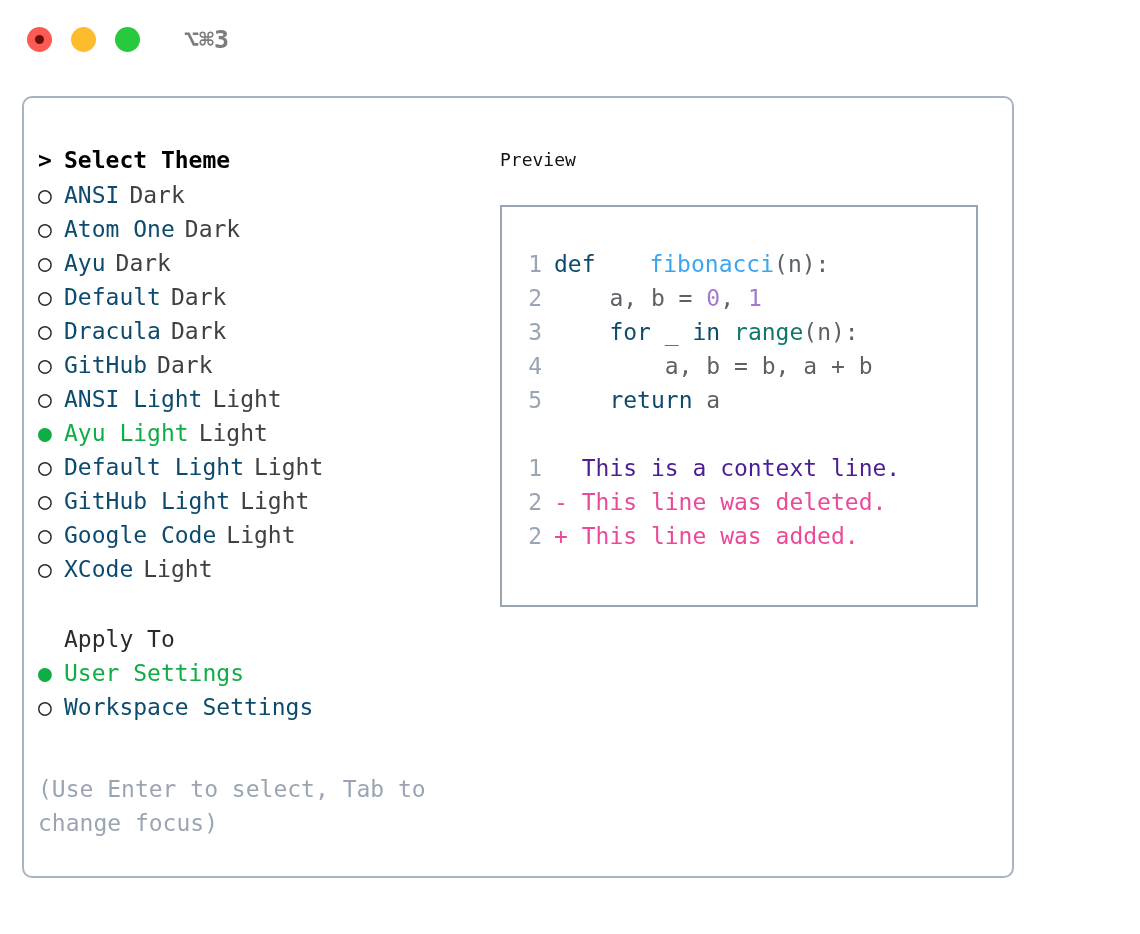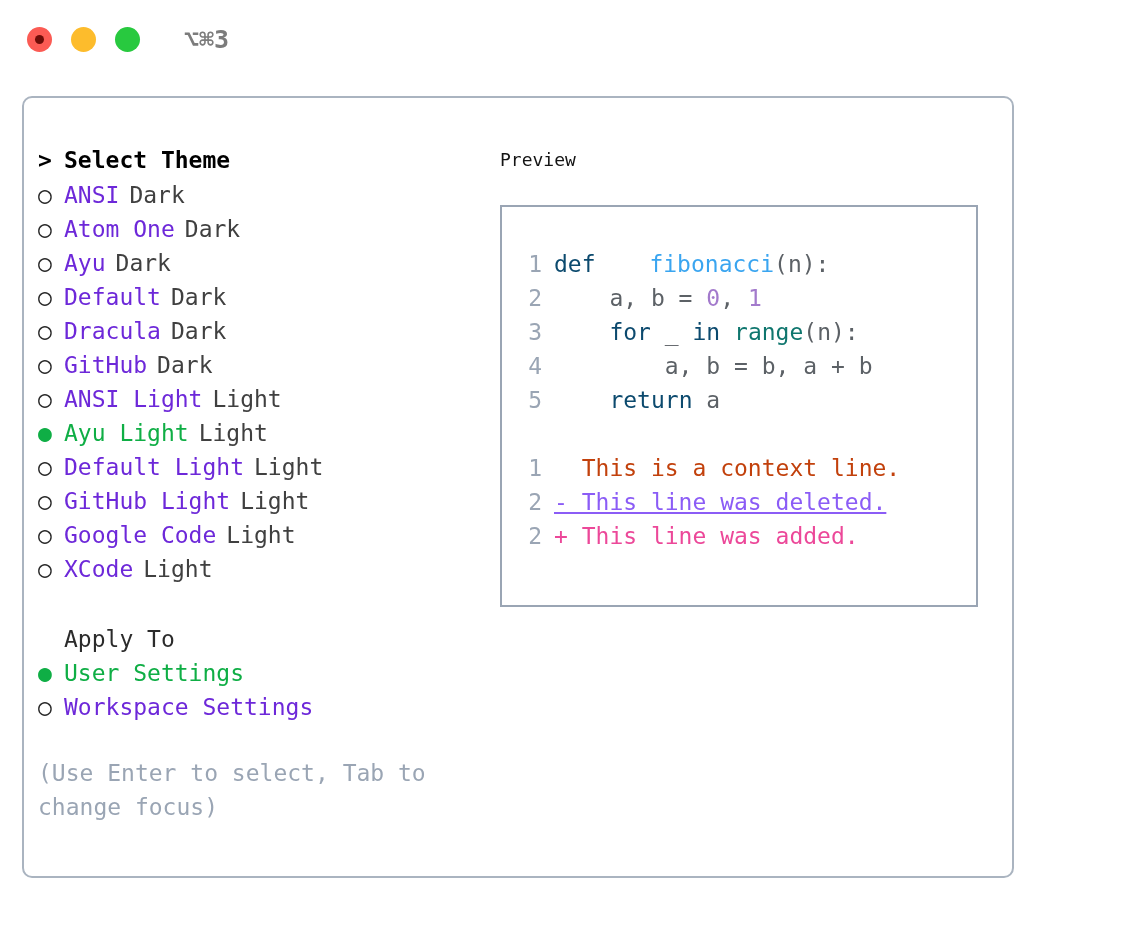--- a/index.html
+++ b/index.html
@@ -120,34 +120,34 @@
   .marker.blank     { color: transparent; }
 
   .row.header {
     font-weight: bold;
     color: #000000;
     height: 36px;
     line-height: 36px;
   }
   .row.header .marker { font-weight: bold; color: #000; }
 
-  .label { color: #6d28d9; }
+  .label { color: #0c4a6e; }
   .row.selected .label { color: #0fae45; }
   .tag {
     color: #404040;
     margin-left: 10px;
   }
 
   
   #apply-section { margin-top: 36px; }
   #apply-section .row.subheader { color: #2b2b2b; }
 
   
   #hint {
-    margin-top: 32px;
+    margin-top: 48px;
     width: 420px;
     color: #9aa5b4;
     font-size: 23px;
     line-height: 34px;
     white-space: pre-wrap;
     word-break: normal;
   }
 
   
   #right-col {
@@ -188,22 +188,22 @@
     color: #9aa5b4;
     margin-right: 12px;
   }
 
   
   .tok-kw   { color: #0c4a6e; }
   .tok-fn   { color: #3aa5f0; margin-left: 40px; }
   .tok-num  { color: #a37acc; }
   .tok-bi   { color: #0f766e; }
   .tok-pl   { color: #5c6166; }
-  .tok-ctx  { color: #c2410c; text-align: center; }
-  .tok-del  { color: #8b5cf6; text-decoration: underline; }
+  .tok-ctx  { color: #4c1d95; text-align: center; }
+  .tok-del  { color: #ec4899; }
   .tok-add  { color: #ec4899; }
   .spacer   { height: 34px; }
 </style>
 </head>
 <body>
 
 <div id="window">
 
   <div id="titlebar">
     <div id="traffic-lights">

